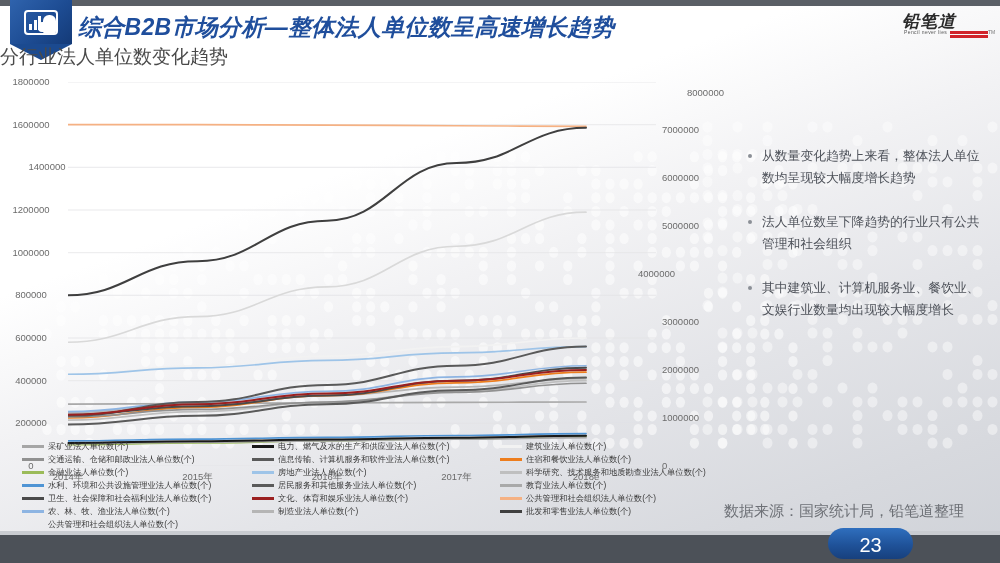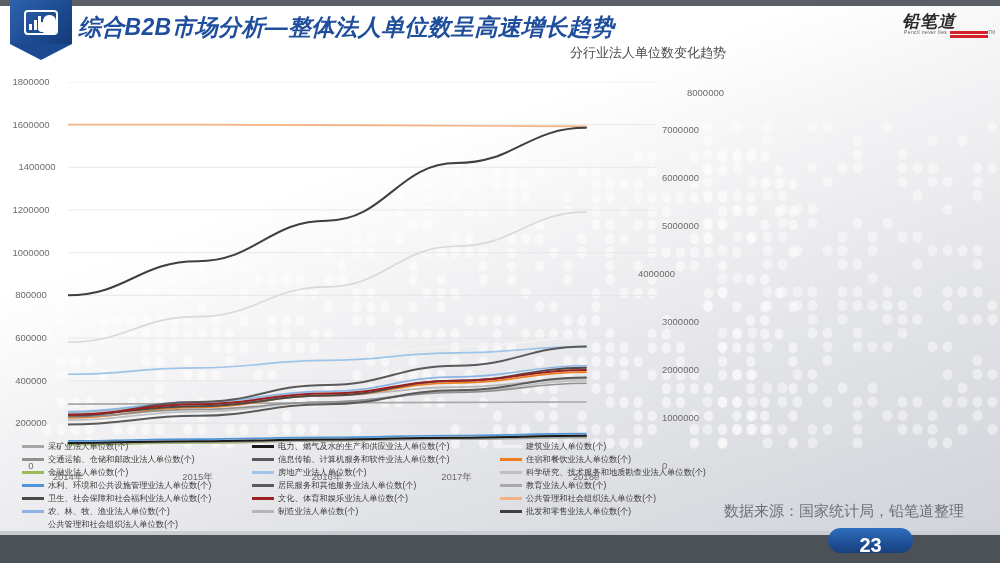--- a/index.html
+++ b/index.html
@@ -30,21 +30,21 @@
 
   #logo-right{position:absolute;right:10px;top:10px;width:92px;height:32px;margin-left:45px;}
   #logo-right .zh{position:absolute;left:4px;top:0;font-size:17px;font-weight:bold;color:#2b2b2b;font-style:italic;letter-spacing:1px;}
   #logo-right .en{position:absolute;left:6px;top:19px;font-size:5px;color:#555;letter-spacing:.4px;}
   #logo-right .r1{position:absolute;left:52px;top:21px;width:38px;height:2.5px;background:#d0232a;}
   #logo-right .r2{position:absolute;left:52px;top:25px;width:38px;height:2.5px;background:#d0232a;}
   #logo-right .tm{position:absolute;left:90px;top:19px;font-size:5px;color:#777;}
 
   
   #chart-wrap{position:absolute;left:0;top:44px;width:726px;height:400px;}
-  #chart-subtitle{position:absolute;left:0;top:0;width:726px;text-align:right;font-size:13px;color:#4a4a4a;}
+  #chart-subtitle{position:absolute;left:0;top:0;width:726px;text-align:left;font-size:19px;color:#4a4a4a;}
   #plot-area{position:absolute;left:68px;top:38px;width:588px;height:384px;}
   #chart-svg{position:absolute;left:0;top:0;}
 
   .axis-lbl{position:absolute;font-size:9.5px;color:#6b6b6b;white-space:nowrap;}
   .axis-left{text-align:center;width:58px;}
   .axis-right{text-align:left;width:58px;}
   .axis-x{text-align:center;width:60px;}
 
   
   #legend{position:absolute;left:22px;top:440px;width:700px;height:80px;font-size:8.3px;color:#3a3a3a;}
@@ -56,22 +56,22 @@
 
   
   #bullets{position:absolute;left:748px;top:145px;width:240px;}
   .bullet{position:relative;padding-left:14px;margin-bottom:22px;font-size:12.8px;line-height:22px;color:#4d5159;}
   .bullet:before{content:"";position:absolute;left:0;top:9px;width:4px;height:4px;border-radius:50%;background:#8b8f96;}
   #source{position:absolute;left:724px;top:502px;font-size:15px;color:#6d7076;}
 
   
   #footbar{position:absolute;left:0;top:535px;width:1000px;height:28px;background:#4c5158;}
   #footstrip{position:absolute;left:0;top:531px;width:1000px;height:5px;background:#c9ccd1;}
-  #pagebox{position:absolute;left:828px;top:528px;width:85px;height:25px;background:linear-gradient(180deg,#2f6fbe 0%,#1f5299 55%,#17407d 100%);
-    color:#fff;font-size:20px;font-weight:bold;text-align:center;line-height:35px;border-radius:17px;}
+  #pagebox{position:absolute;left:828px;top:528px;width:85px;height:31px;background:linear-gradient(180deg,#2f6fbe 0%,#1f5299 55%,#17407d 100%);
+    color:#fff;font-size:20px;font-weight:normal;text-align:center;line-height:35px;border-radius:17px;}
 </style>
 </head>
 <body>
 
 <div id="slide">
 
   <svg id="dotmap" viewBox="0 0 760 300" preserveAspectRatio="none">
       <ellipse cx="7.0" cy="6.8" rx="4.6" ry="5.5" fill="#ffffff"></ellipse>
       <ellipse cx="35.2" cy="6.8" rx="4.6" ry="5.5" fill="#ffffff"></ellipse>
       <ellipse cx="63.3" cy="6.8" rx="4.6" ry="5.5" fill="#ffffff"></ellipse>
@@ -846,21 +846,21 @@
         </svg>
     </div>
     <div id="axis-left-labels">
         <div class="axis-lbl axis-left" style="left: 2px; top: 416px;">0</div>
         <div class="axis-lbl axis-left" style="left: 2px; top: 373.333px;">200000</div>
         <div class="axis-lbl axis-left" style="left: 2px; top: 330.667px;">400000</div>
         <div class="axis-lbl axis-left" style="left: 2px; top: 288px;">600000</div>
         <div class="axis-lbl axis-left" style="left: 2px; top: 245.333px;">800000</div>
         <div class="axis-lbl axis-left" style="left: 2px; top: 202.667px;">1000000</div>
         <div class="axis-lbl axis-left" style="left: 2px; top: 160px;">1200000</div>
-        <div class="axis-lbl axis-left" style="left: 8px; top: 117.333px;">1400000</div>
+        <div class="axis-lbl axis-left" style="left: 18px; top: 117.333px;">1400000</div>
         <div class="axis-lbl axis-left" style="left: 2px; top: 74.6667px;">1600000</div>
         <div class="axis-lbl axis-left" style="left: 2px; top: 32px;">1800000</div>
       </div>
     <div id="axis-right-labels">
         <div class="axis-lbl axis-right" style="left: 662px; top: 416px;">0</div>
         <div class="axis-lbl axis-right" style="left: 662px; top: 368px;">1000000</div>
         <div class="axis-lbl axis-right" style="left: 662px; top: 320px;">2000000</div>
         <div class="axis-lbl axis-right" style="left: 662px; top: 272px;">3000000</div>
         <div class="axis-lbl axis-right" style="left: 638px; top: 224px;">4000000</div>
         <div class="axis-lbl axis-right" style="left: 662px; top: 176px;">5000000</div>
@@ -952,19 +952,24 @@
           <span class="lg-swatch" style="background: rgb(245, 177, 131);"></span>
           <span class="lg-text">公共管理和社会组织法人单位数(个)</span>
         </div>
         <div class="lg-item">
           <span class="lg-swatch" style="background: rgb(63, 63, 63);"></span>
           <span class="lg-text">批发和零售业法人单位数(个)</span>
         </div>
       </div>
   </div>
 
+  <div id="bullets">
+    <div class="bullet">从数量变化趋势上来看，整体法人单位数均呈现较大幅度增长趋势</div>
+    <div class="bullet">法人单位数呈下降趋势的行业只有公共管理和社会组织</div>
+    <div class="bullet">其中建筑业、计算机服务业、餐饮业、文娱行业数量均出现较大幅度增长</div>
+  </div>
 
   <div id="source">数据来源：国家统计局，铅笔道整理</div>
 
   <div id="footstrip"></div>
   <div id="footbar"></div>
   <div id="pagebox">23</div>
 </div>
 
 </body></html>

